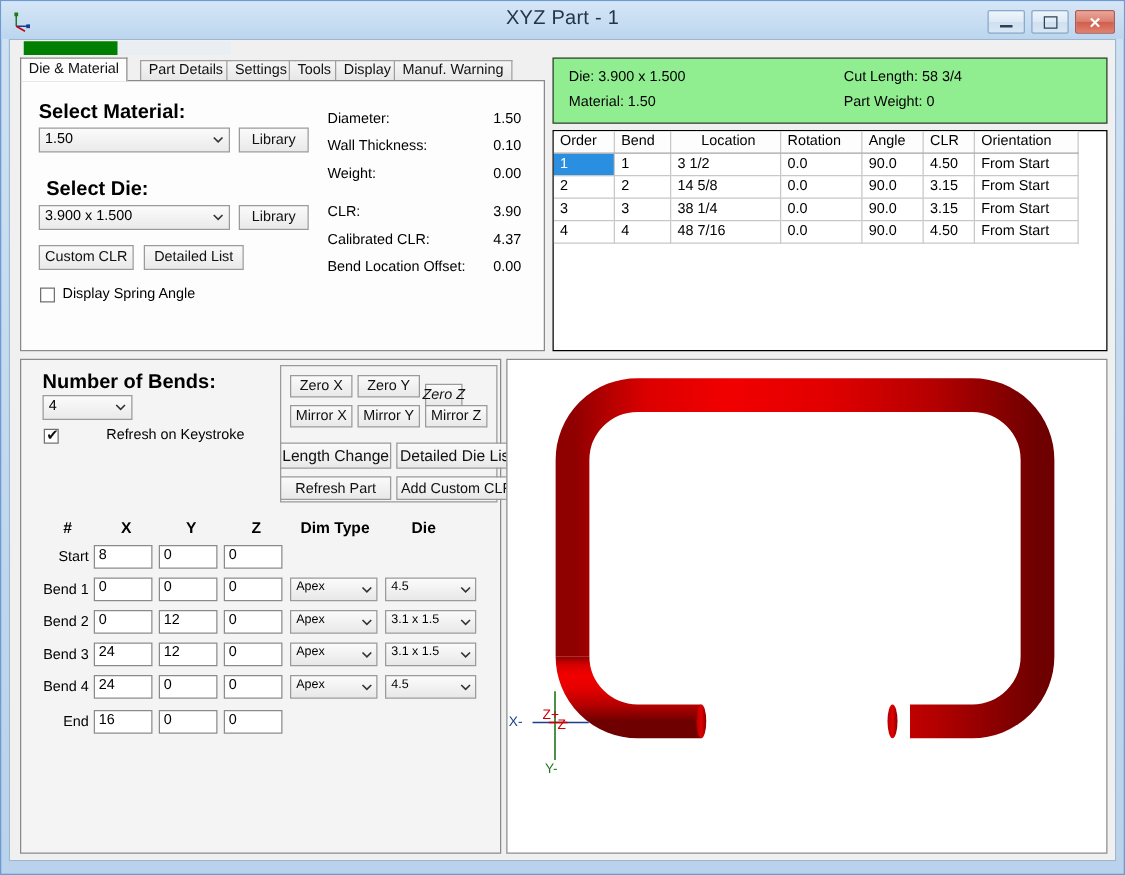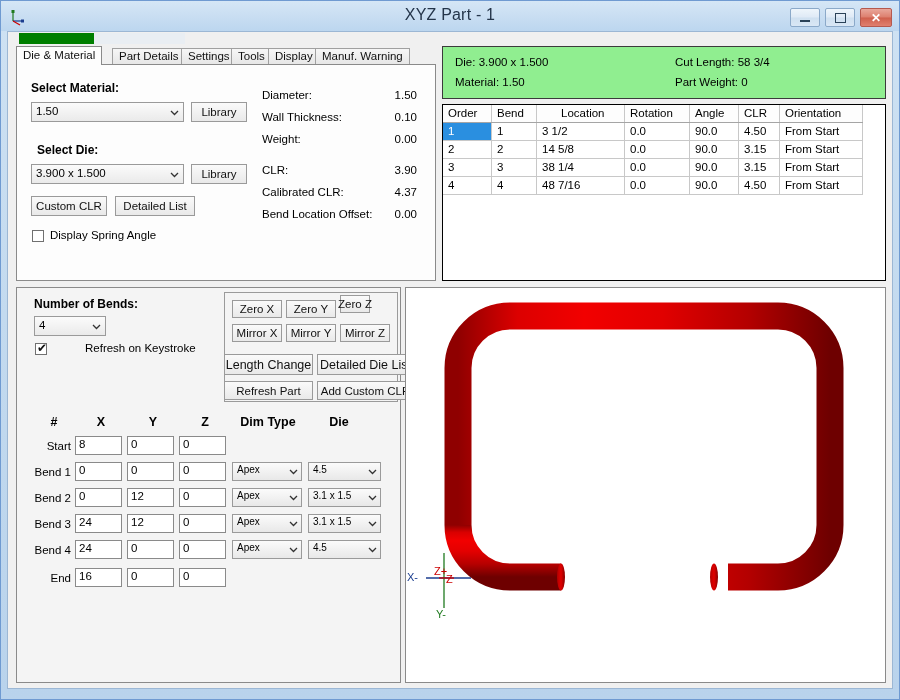--- a/index.html
+++ b/index.html
@@ -95,21 +95,21 @@
     padding-top:2px;
   }
 
   
   #tabpanel{
     position:absolute;left:8px;top:32px;width:420px;height:217px;
     background:#fdfdfd;border:1px solid #8a8a8a;box-sizing:border-box;
   }
 
   .sec-label{
-    position:absolute;font-weight:bold;font-size:12px;color:#000;
+    position:absolute;font-weight:bold;font-size:16px;color:#000;
   }
   .combo{
     position:absolute;box-sizing:border-box;height:20px;
     background:linear-gradient(to bottom,#fbfbfb,#eaeaea);
     border:1px solid #9a9a9a;
     font-size:11.5px;
     padding:2px 18px 0 4px;
     white-space:nowrap;overflow:hidden;
     cursor:default;
   }
@@ -369,21 +369,21 @@
         </span>
       </div>
       <div class="cbox" style="left:18px;top:55px;">
         <span class="tick">✔</span>
       </div>
       <div class="cbox-lbl" style="left:36px;top:54px;padding-left:32px;">Refresh on Keystroke</div>
 
       <div id="inner-btnbox">
         <div class="btn" style="left:7px;top:7px;width:50px;height:18px;">Zero X</div>
         <div class="btn" style="left:61px;top:7px;width:50px;height:18px;">Zero Y</div>
-        <div class="btn" style="left:115px;top:2px;width:30px;height:18px;">Zero Z</div>
+        <div class="btn" style="left:115px;top:14px;width:30px;height:18px;font-style:italic;">Zero Z</div>
         <div class="btn" style="left:7px;top:31px;width:50px;height:18px;">Mirror X</div>
         <div class="btn" style="left:61px;top:31px;width:50px;height:18px;">Mirror Y</div>
         <div class="btn" style="left:115px;top:31px;width:50px;height:18px;">Mirror Z</div>
         <div class="btn" style="left:-1px;top:61px;width:89px;height:21px;font-size:12.5px;">Length Change</div>
         <div class="btn" style="left:92px;top:61px;width:97px;height:21px;font-size:12.5px;">Detailed Die List</div>
         <div class="btn" style="left:-1px;top:88px;width:89px;height:19px;">Refresh Part</div>
         <div class="btn" style="left:92px;top:88px;width:97px;height:19px;">Add Custom CLR</div>
       </div>
 
       <div class="hdr" style="left:20px;top:127px;width:34px;">#</div>

